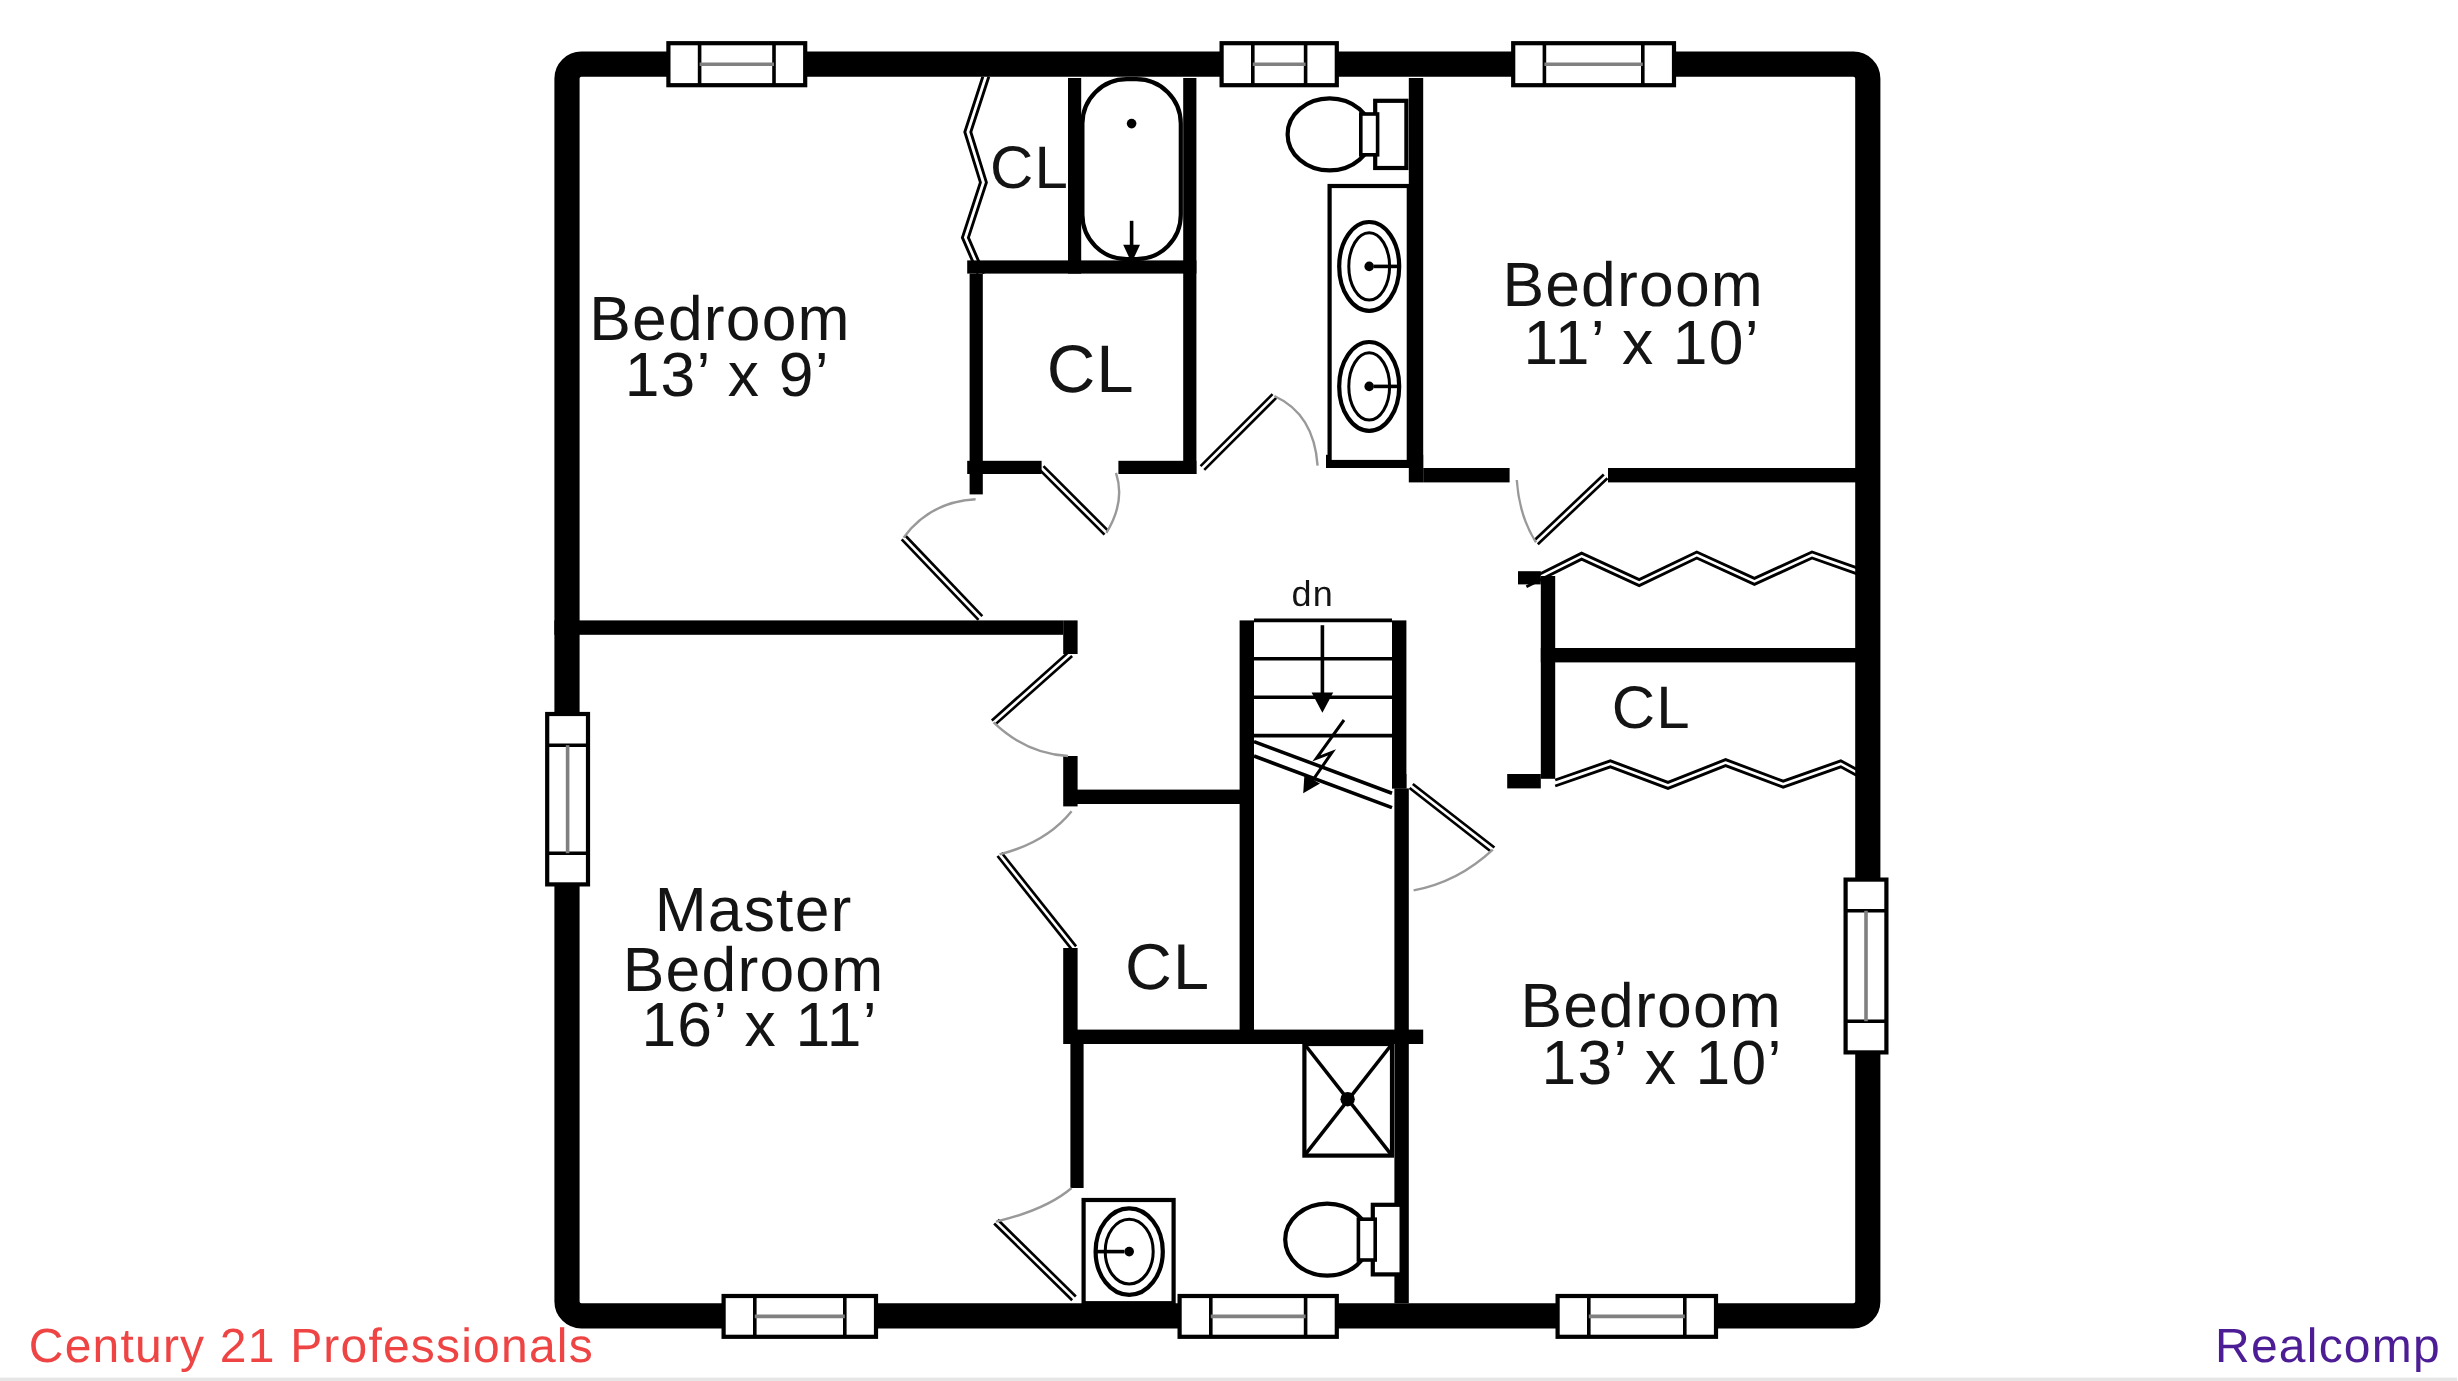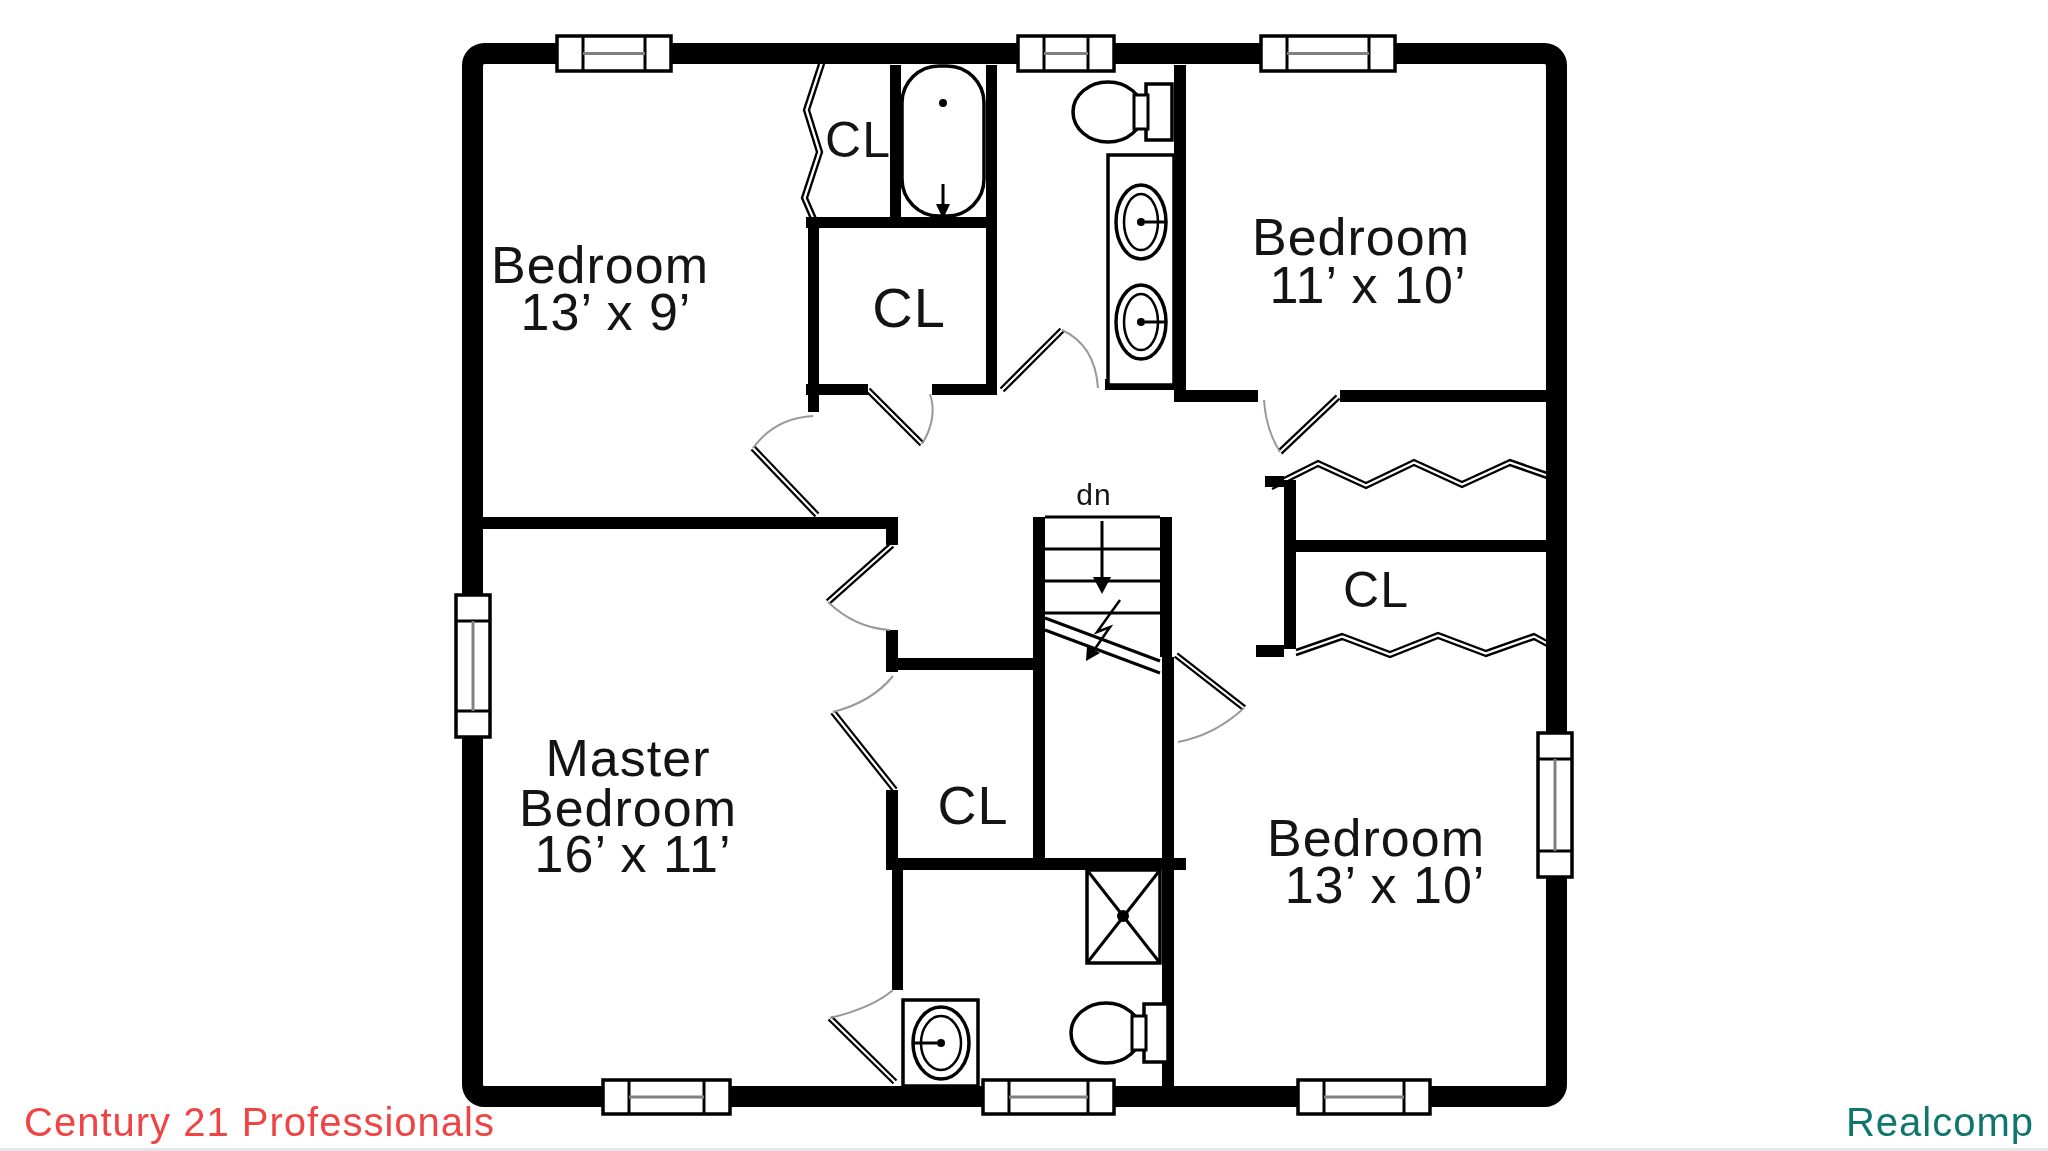--- a/index.html
+++ b/index.html
@@ -1,21 +1,21 @@
 <!DOCTYPE html>
 <html><head>
 <meta charset="utf-8">
 <style>
   html,body{margin:0;padding:0;background:#ffffff;}
   .canvas{position:relative;width:2048px;height:1151px;background:#ffffff;overflow:hidden;
           font-family:"Liberation Sans", sans-serif;}
   svg text{font-family:"Liberation Sans", sans-serif; fill:#141414; letter-spacing:1px;}
   .brand{position:absolute;bottom:6px;font-size:40px;color:#9e9e9e;letter-spacing:1px;}
   .brand.left{left:10px;color:#ef4444;margin-left:14px;}
-  .brand.right{right:14px;color:#0f766e;}
+  .brand.right{right:14px;color:#4c1d95;}
   .baseline-rule{position:absolute;left:0;bottom:0;width:100%;height:3px;background:#e6e6e6;}
 </style>
 </head>
 <body>
 
 <div class="canvas">
   <svg id="plan" width="2048" height="1151" viewBox="0 0 2048 1151" xmlns="http://www.w3.org/2000/svg">
       <g>
         <rect x="472.5" y="53.5" width="1084" height="1043" rx="12" fill="none" stroke="#000000" stroke-width="21"></rect>
       </g>

